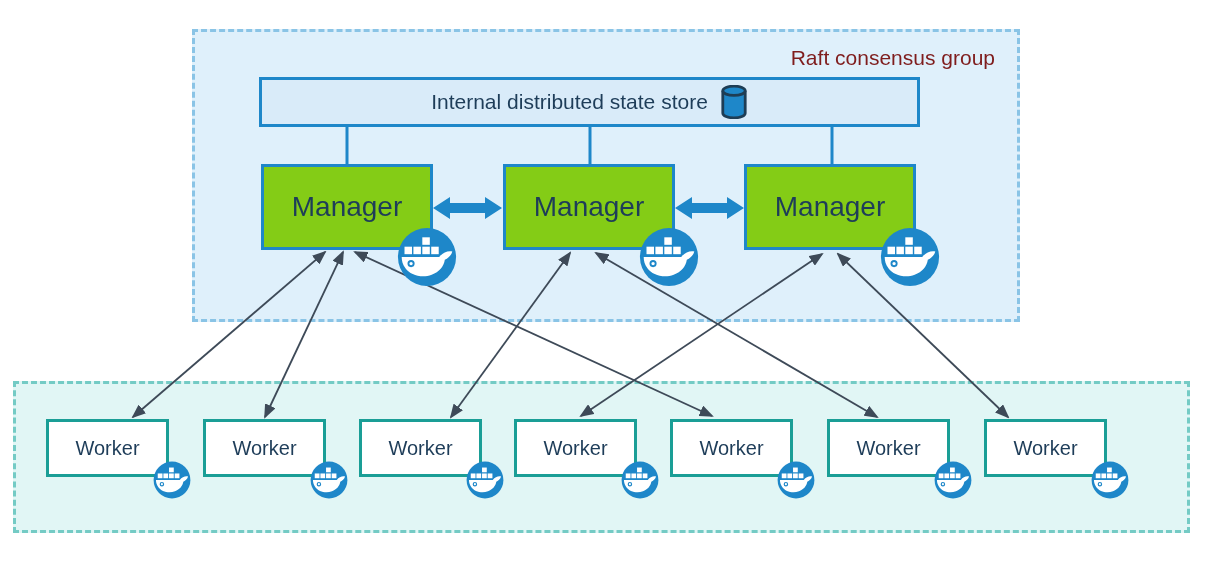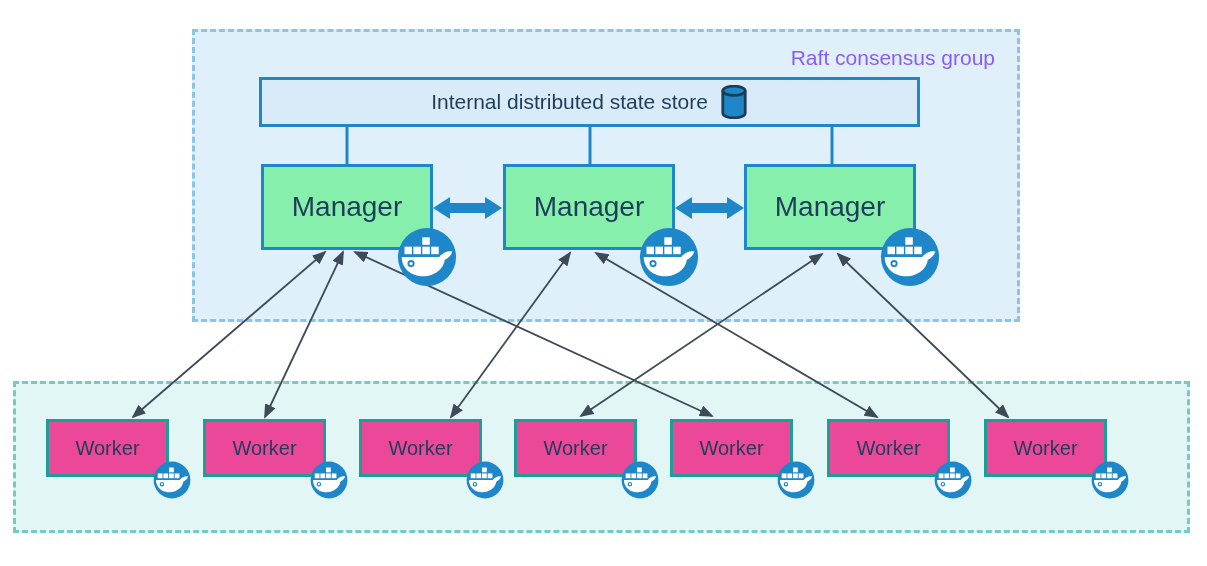--- a/index.html
+++ b/index.html
@@ -10,48 +10,48 @@
   }
   .canvas{position:relative;width:1207px;height:566px;background:#ffffff;overflow:hidden;}
 
   
   .raft-group{
     position:absolute;left:192px;top:29px;width:828px;height:293px;
     background:#dff0fb;border:3px dashed #8ac4e6;box-sizing:border-box;
   }
   .raft-label{
     position:absolute;top:14px;right:22px;
-    font-size:21px;color:#8b5cf6;white-space:nowrap;
+    font-size:21px;color:#7f1d1d;white-space:nowrap;
   }
   .store-box{
     position:absolute;left:64px;top:45px;width:661px;height:50px;
     background:#d9ebf9;border:3px solid #1e87c9;box-sizing:border-box;
     display:flex;align-items:center;justify-content:center;gap:12px;
     font-size:21px;color:#1e3d59;
   }
   .manager-box{
     position:absolute;top:132px;width:172px;height:86px;
-    background:#86efac;border:3px solid #1e87c9;box-sizing:border-box;
+    background:#84cc16;border:3px solid #1e87c9;box-sizing:border-box;
     display:flex;align-items:center;justify-content:center;
     font-size:28px;color:#1e3d59;
   }
   .m1{left:66px;} .m2{left:308px;} .m3{left:549px;}
 
   
   .gossip-group{
     position:absolute;left:13px;top:381px;width:1177px;height:152px;
     background:#e1f6f5;border:3px dashed #74cbc5;box-sizing:border-box;
   }
   .gossip-label{
     position:absolute;right:14px;bottom:11px;
     font-size:21px;color:#1e3d59;white-space:nowrap;
   }
   .worker-box{
     position:absolute;top:35px;width:123px;height:58px;
-    background:#ec4899;border:3px solid #1a9e96;box-sizing:border-box;
+    background:#ffffff;border:3px solid #1a9e96;box-sizing:border-box;
     display:flex;align-items:center;justify-content:center;
     font-size:20px;color:#1e3d59;
   }
   .w1{left:30px;} .w2{left:187px;} .w3{left:343px;} .w4{left:498px;}
   .w5{left:654px;} .w6{left:811px;} .w7{left:968px;}
 
   
   .whale{position:absolute;z-index:10;}
   .manager-box .whale{left:133px;top:60px;width:60px;height:60px;}
   .worker-box .whale{left:104px;top:39px;width:38px;height:38px;}

